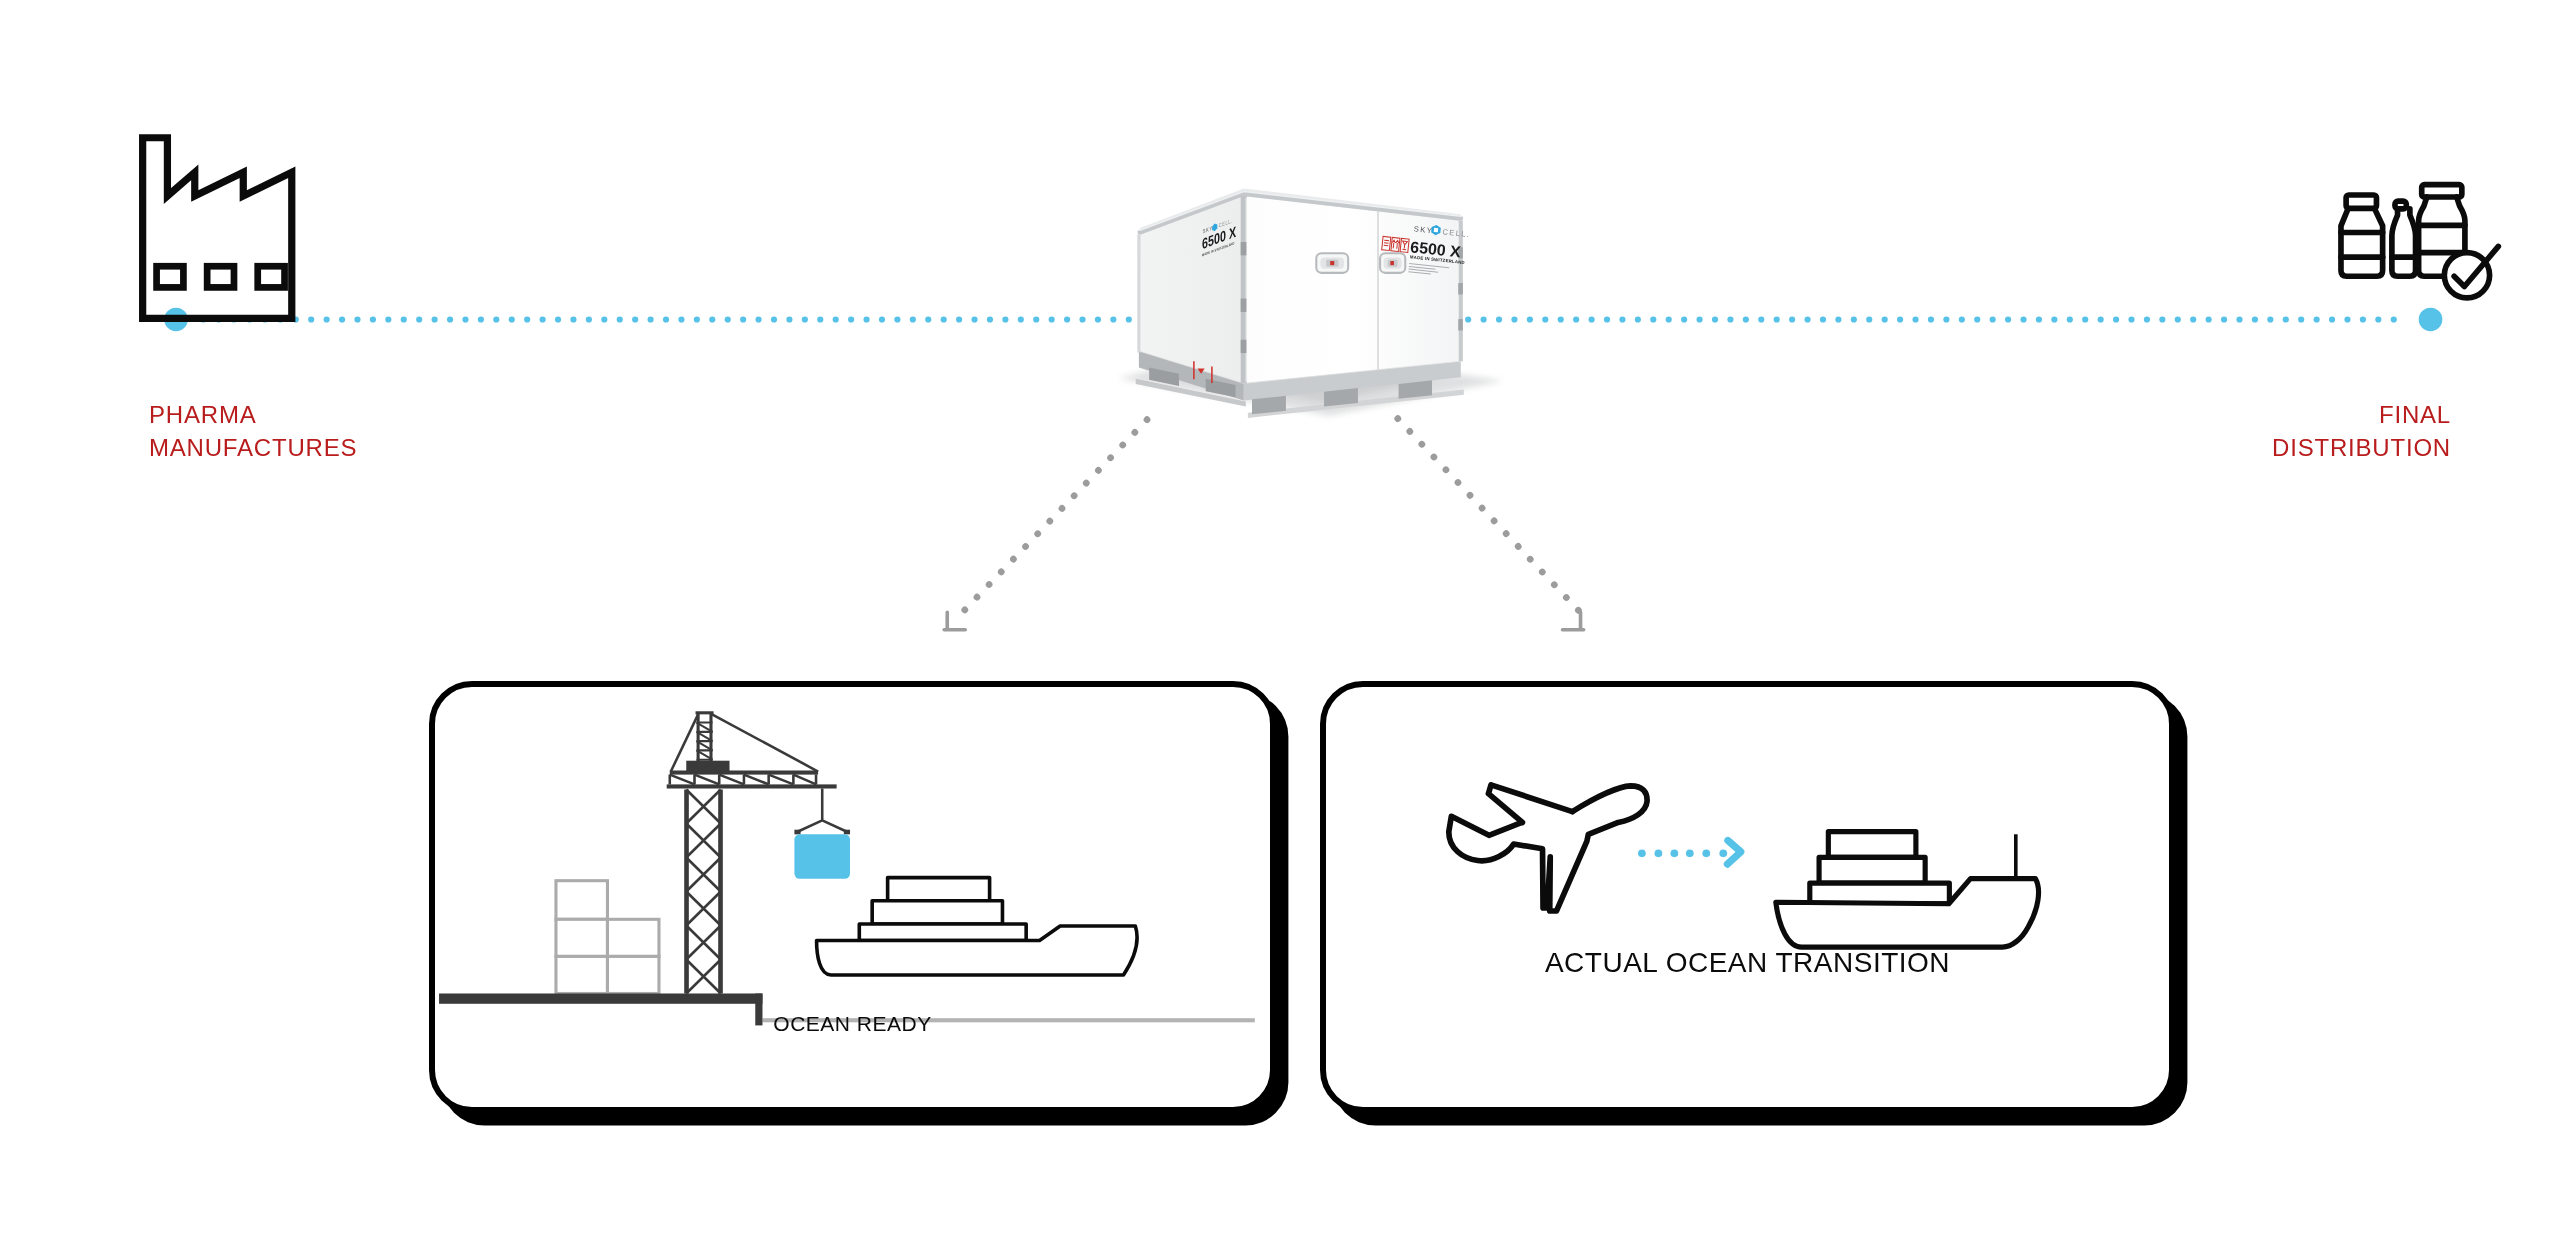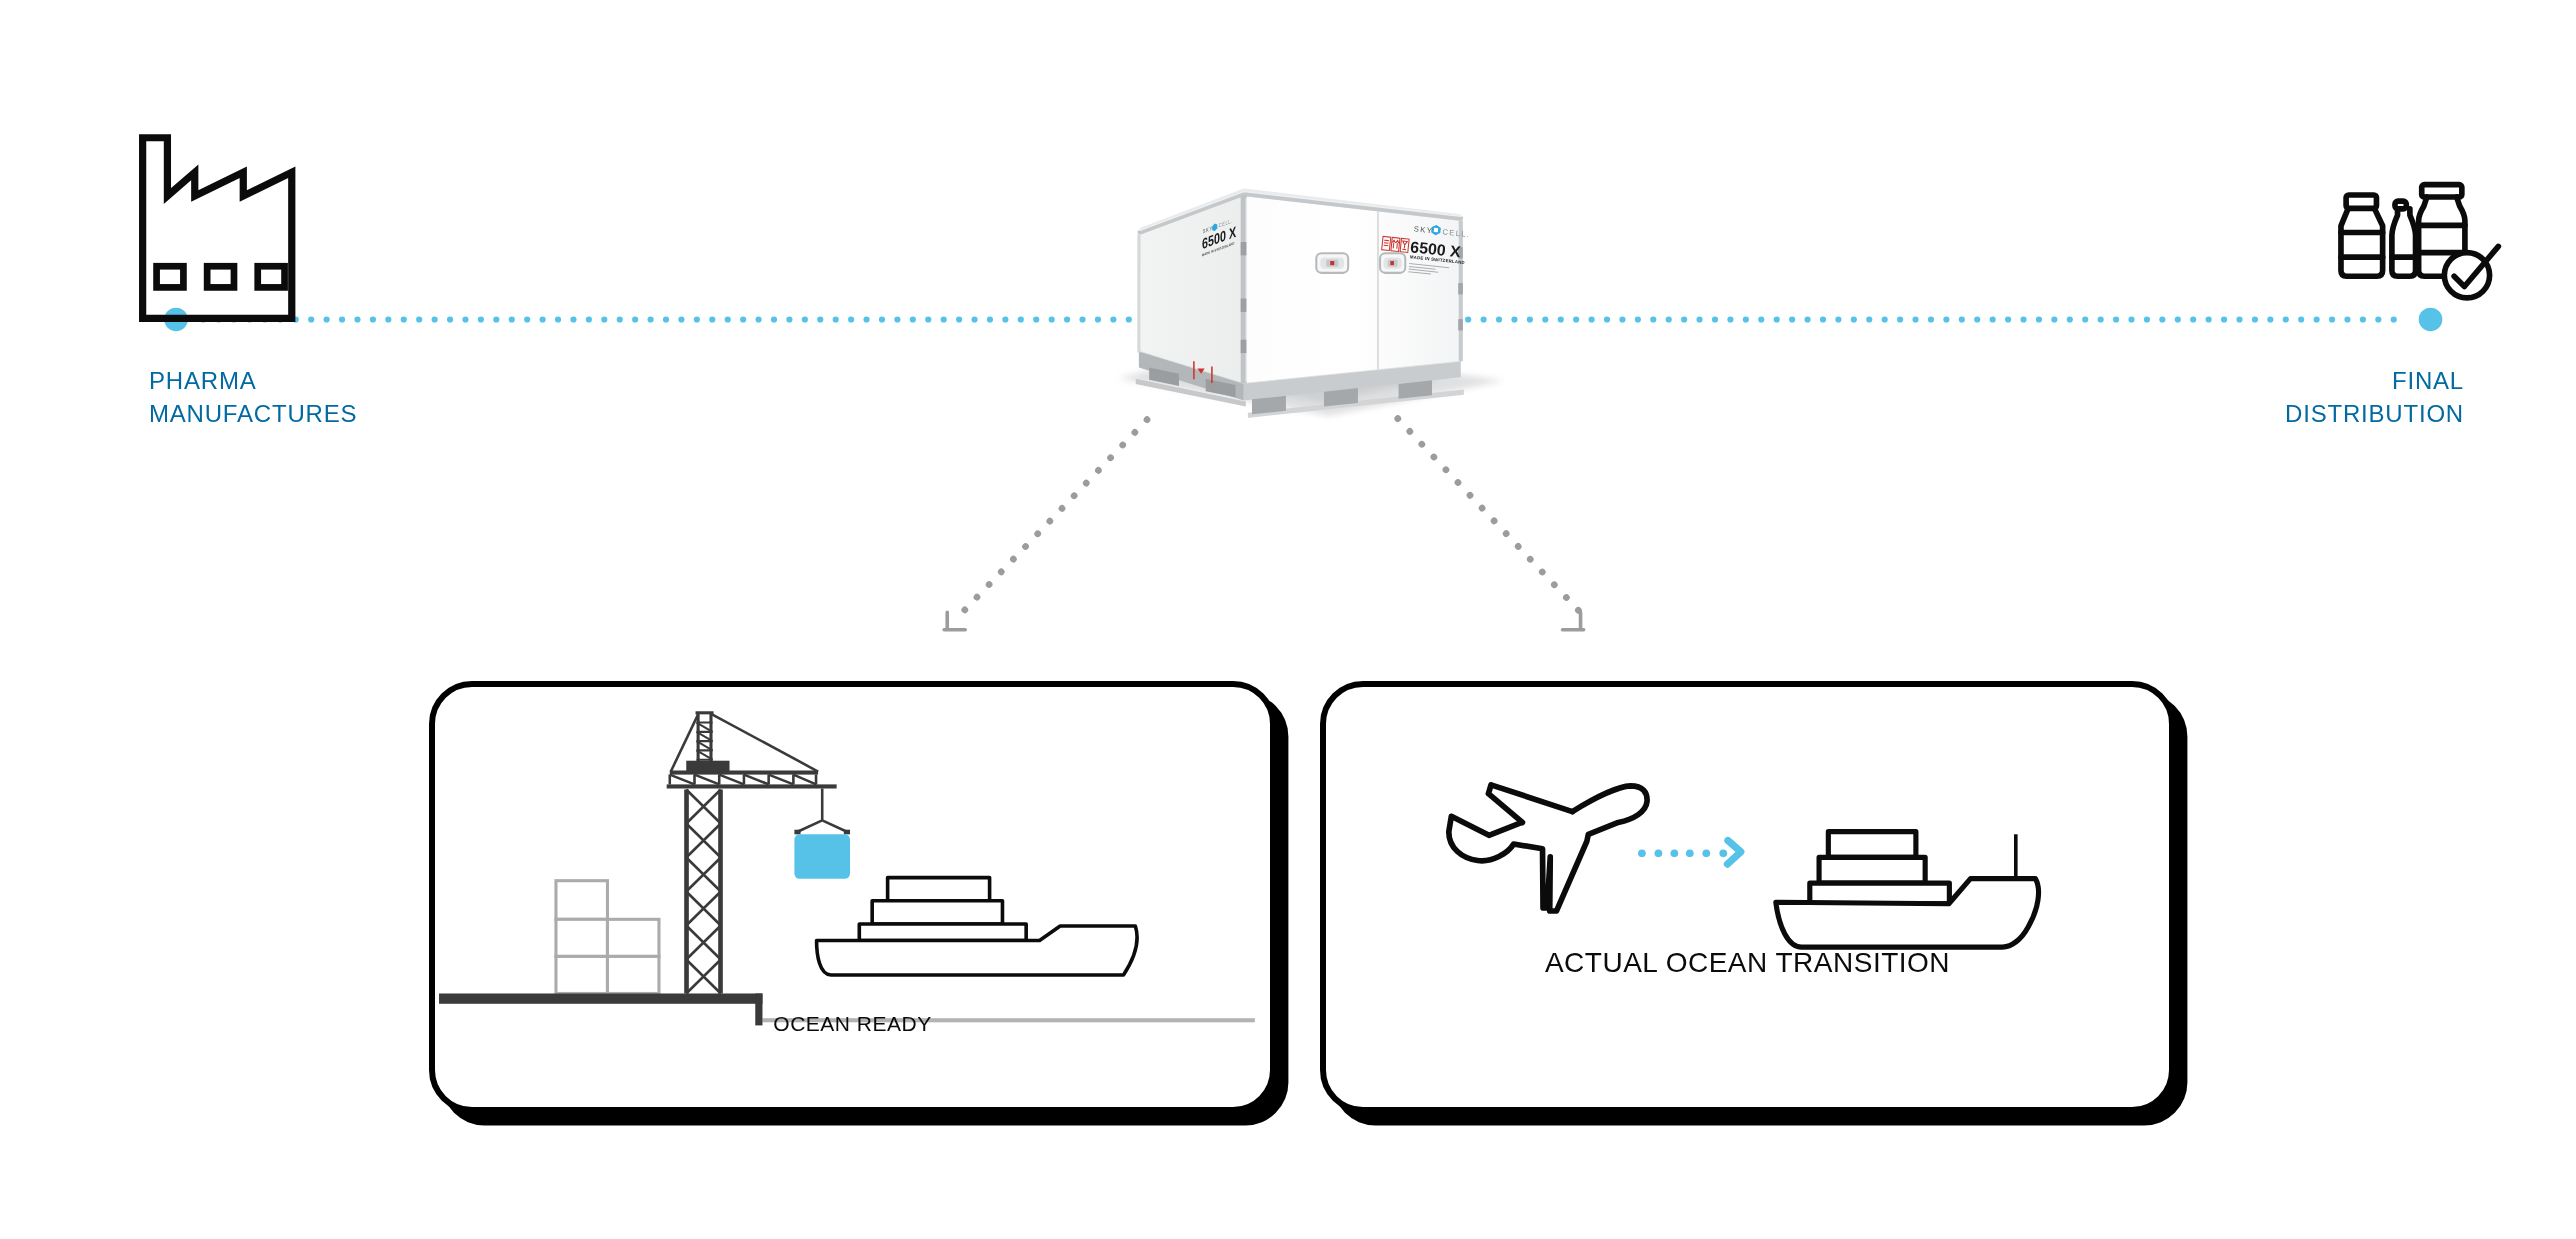--- a/index.html
+++ b/index.html
@@ -3,21 +3,21 @@
 <meta charset="utf-8">
 <style>
   html,body{margin:0;padding:0;}
   body{
     width:2604px;height:1239px;position:relative;background:#ffffff;
     font-family:"Liberation Sans",sans-serif;color:#0b0b0b;overflow:hidden;
   }
   .abs{position:absolute;}
   .step-label{
     position:absolute;font-size:24px;line-height:1.36;letter-spacing:0.8px;
-    white-space:pre-line;color:#0369a1;
+    white-space:pre-line;color:#b91c1c;margin-top:34px;
   }
   .step-label.right{text-align:right;}
   .card{
     position:absolute;background:#ffffff;border:6.7px solid #000;
     border-radius:43px;box-shadow:12.4px 12.4px 0 #000;
   }
   .card-title{
     position:absolute;left:0;right:0;text-align:center;
     font-size:28px;letter-spacing:0.5px;color:#0b0b0b;
   }
@@ -66,21 +66,21 @@
     <line x1="164" y1="92" x2="254" y2="92"></line>
     <line x1="164" y1="145" x2="254" y2="145"></line>
   </g>
 
   <g>
     <circle cx="258" cy="189" r="44" fill="#ffffff" stroke="#0b0b0b" stroke-width="11"></circle>
     <path d="M233,191 L253,211 L319,133" fill="none" stroke="#0b0b0b" stroke-width="11" stroke-linecap="round" stroke-linejoin="round"></path>
   </g>
 </svg>
 
-<div class="step-label right" style="right:140px;top:365px">FINAL
+<div class="step-label right" style="right:153px;top:365px">FINAL
 DISTRIBUTION</div>
 
 <svg class="abs" style="left:1082px;top:170px" width="484" height="252" viewBox="0 0 940 490">
   <defs>
     <linearGradient id="faceL" x1="0" y1="0" x2="1" y2="0">
       <stop offset="0" stop-color="#f2f3f3"></stop>
         <stop offset="1" stop-color="#eceeee"></stop>
     </linearGradient>
     <linearGradient id="faceF" x1="0" y1="0" x2="1" y2="0">
       <stop offset="0" stop-color="#fdfdfd"></stop>

